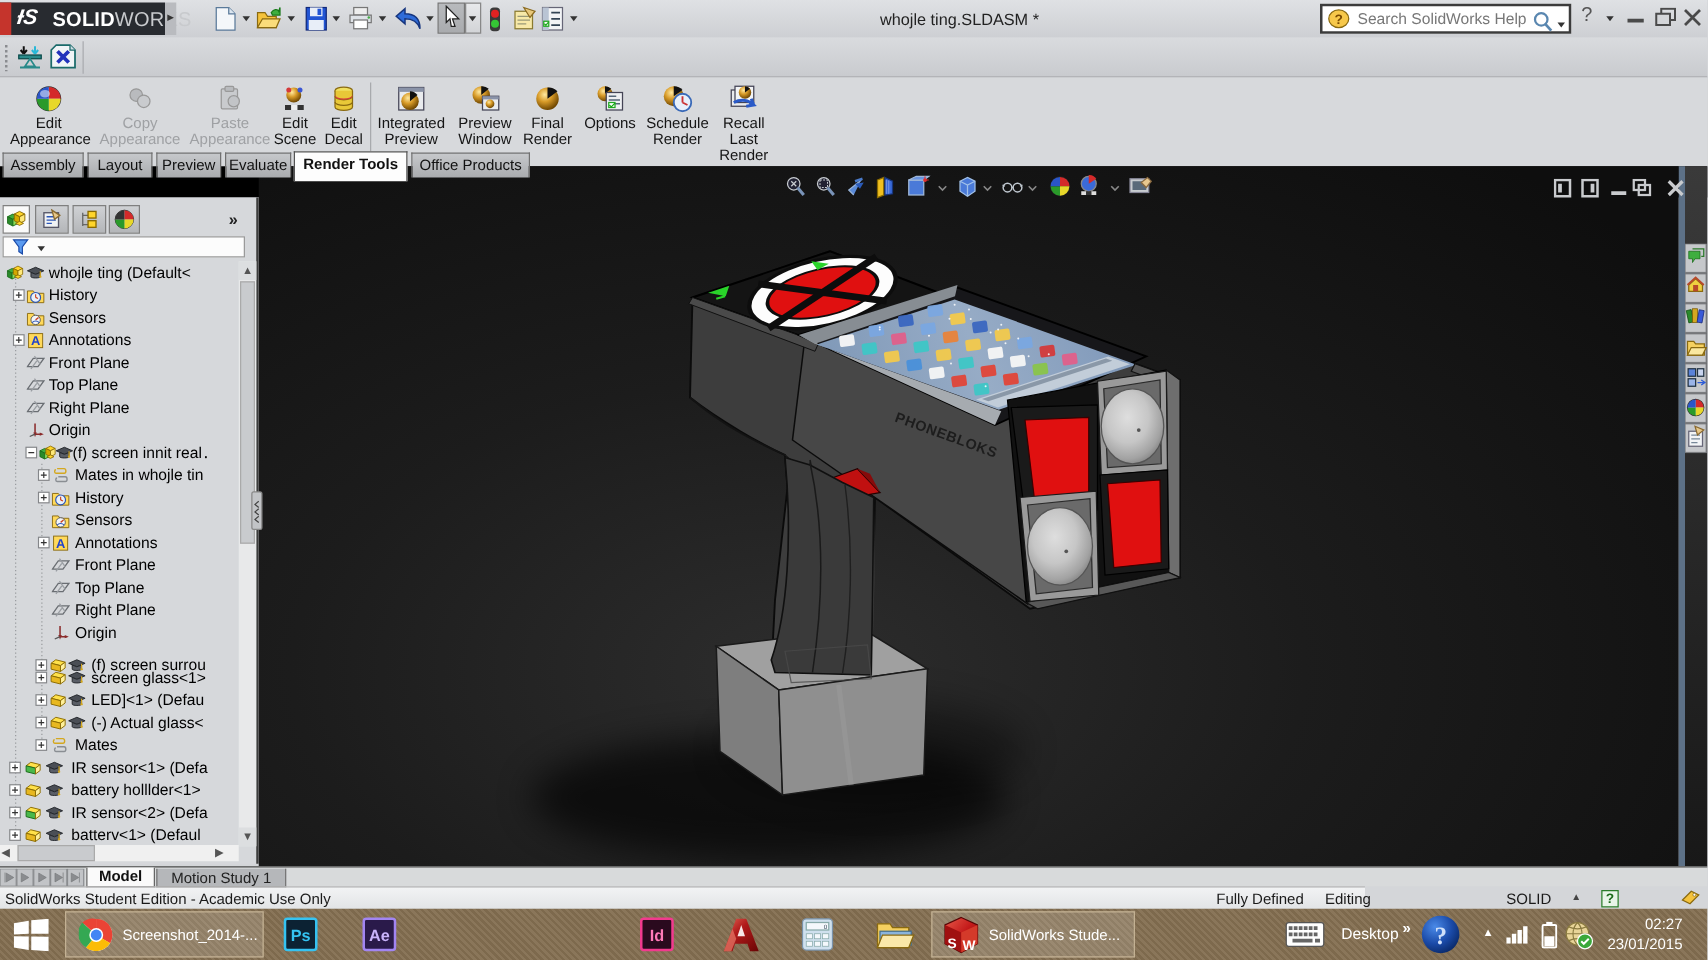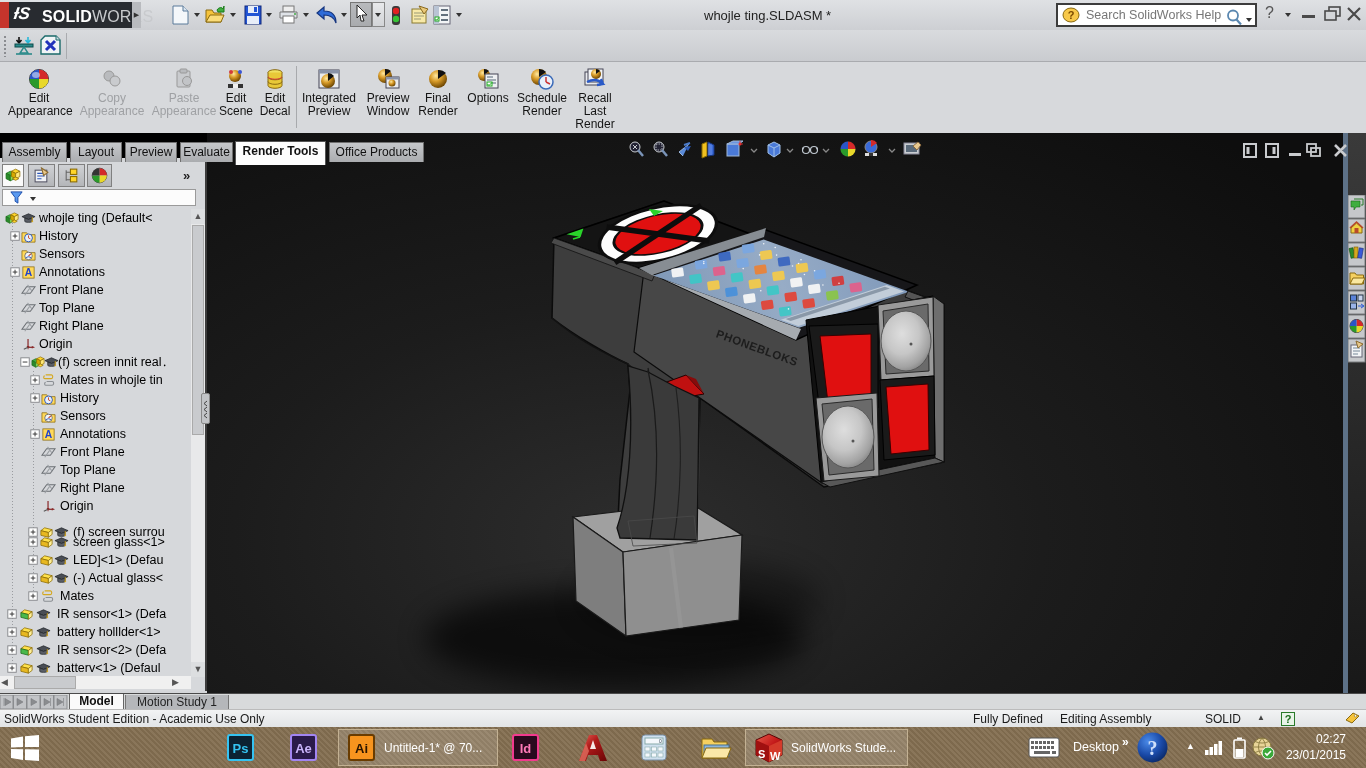--- a/index.html
+++ b/index.html
@@ -21,21 +21,21 @@
 
 #tb2{position:absolute;left:0;top:30px;width:1366px;height:32px;background:linear-gradient(#d9dbde,#c9cbcf);border-bottom:1px solid #a9abaf}
 
 #ribbon{position:absolute;left:0;top:62px;width:1366px;height:71px;background:#d7d9dc}
 #ribbon .sep{position:absolute;left:296px;top:4px;width:1px;height:62px;background:#a8aaad}
 .rbtn{position:absolute;top:6px;text-align:center;font-size:12px;color:#151515;line-height:13px}
 .rbtn .ic{display:block;margin:0 auto 2px auto}
 .rbtn.dis{color:#9fa1a4}
 #blackstrip{position:absolute;left:0;top:133px;width:1366px;height:25px;background:#000}
 
-#tabrow{position:absolute;left:0;top:141px;width:1248px;height:23px;z-index:6}
+#tabrow{position:absolute;left:0;top:121px;width:1248px;height:23px;z-index:6}
 .tab{position:absolute;top:1px;height:20px;background:linear-gradient(#c6c8cb,#aaacaf);border:1px solid #707070;border-bottom:none;font-size:12px;color:#111;text-align:center;line-height:19px}
 .tab.active{top:0;height:24px;background:#fdfdfd;font-weight:bold;border-color:#555}
 
 #lpanel{position:absolute;left:0;top:158px;width:207px;height:533px;background:#d6d8db;border-right:2px solid #3c3c3c}
 .ptab{position:absolute;top:6px;height:23px;background:linear-gradient(#cfd1d4,#b4b6b9);border:1px solid #808080}
 .ptab.active{background:#fafafa}
 #filterrow{position:absolute;left:2px;top:31px;width:194px;height:17px;background:#fcfcfc;border:1px solid #9a9a9a}
 #tree{position:absolute;left:0;top:51px;width:192px;height:468px;font-size:12.5px;color:#000}
 .trow{position:absolute;height:18px;white-space:nowrap;overflow:hidden;line-height:18px}
 .ti{position:absolute;top:1.5px;width:15px;height:15px}
@@ -43,21 +43,21 @@
 #vscroll{position:absolute;left:191px;top:51px;width:14px;height:468px;background:#e8e9ea}
 #hscroll{position:absolute;left:0;top:518px;width:191px;height:13px;background:#f0f0f0}
 
 #viewport{position:absolute;left:207px;top:133px;width:1136px;height:560px;background:radial-gradient(ellipse 900px 520px at 38% 72%,#2d2d2d 0%,#1c1c1c 45%,#0e0e0e 100%)}
 
 #rstrip{position:absolute;left:1343px;top:133px;width:5px;height:560px;background:#5d7187}
 #rpane{position:absolute;left:1348px;top:133px;width:18px;height:560px;background:linear-gradient(#3a3a3a,#181818)}
 
 #btabs{position:absolute;left:0;top:693px;width:1366px;height:16px;background:#d8dadb;border-top:1px solid #4a4a4a}
 
-#statusbar{position:absolute;left:0;top:709px;width:1366px;height:18px;background:linear-gradient(#f2f3f4,#e2e4e6);border-top:1px solid #bbb;font-size:12px;color:#1a1a1a}
+#statusbar{position:absolute;left:0;top:709px;width:1092px;height:18px;background:linear-gradient(#f2f3f4,#e2e4e6);border-top:1px solid #bbb;font-size:12px;color:#1a1a1a}
 
 #taskbar{position:absolute;left:0;top:727px;width:1366px;height:41px;background:repeating-linear-gradient(45deg,rgba(255,255,255,.05) 0 2px,rgba(0,0,0,.05) 2px 4px),#846f51;color:#fff}
 .tkbox{position:absolute;top:2px;height:37px;border:1px solid #c3b193;background:rgba(255,255,255,.14);font-size:12px;color:#fff}
 .appsq{position:absolute;top:7px;width:27px;height:27px;border-radius:3px;font-size:13px;font-weight:bold;text-align:center;line-height:25px}
 </style></head><body>
 <div id="titlebar">
  <div id="logobox"></div>
     <div id="redbar"></div>
  <div class="abs" style="left:14px;top:4px;color:#fff;font-size:17px;font-style:italic;font-weight:bold;transform:skewX(-8deg)">ƗS</div>
  <div id="logotxt">SOLID<span>WORKS</span></div>
@@ -837,26 +837,35 @@
 <div class="abs" style="left:1281px;top:1.5px;width:14px;height:14px;background:#e8f4e8;border:1px solid #2a7a2a;color:#1a6a1a;font-size:11px;font-weight:bold;text-align:center;line-height:13px">?</div>
 <svg class="abs" style="left:1344px;top:1px" width="17" height="16" viewBox="0 0 17 16">
       <path d="M2 9 L9 2 L15 5 L8 12 Z" fill="#f5c33c" stroke="#8a6a10"></path>
       <circle cx="11.5" cy="4.8" r="1.2" fill="#fff" stroke="#8a6a10" stroke-width=".6"></circle>
     </svg>
   </div>
 <div id="taskbar">
     <svg class="abs" style="left:11px;top:8px" width="28" height="26" viewBox="0 0 28 26">
       <path d="M0 3.5 L12 1.5 V12 L0 12.5 Z M14 1.2 L28 0 V12 L14 12 Z M0 14 L12 14.2 V25 L0 23 Z M14 14.2 L28 14.4 V26 L14 25 Z" fill="#fff"></path>
     </svg>
+<div class="tkbox" style="left:52px;width:159px">
+ <svg class="abs" style="left:10px;top:4px" width="28" height="28" viewBox="0 0 48 48">
+        <circle cx="24" cy="24" r="22" fill="#fff"></circle>
+        <path d="M24 24 L24 2 A22 22 0 0 1 43 35 Z" fill="#ea4335"></path>
+        <path d="M24 2 A22 22 0 0 1 43 35 L24 24 Z" fill="#ea4335"></path>
+        <path d="M24 24 L43 35 A22 22 0 0 1 10 41 Z" fill="#fbbc05"></path>
+        <path d="M24 24 L10 41 A22 22 0 0 1 5 7 Z" fill="#34a853"></path>
+        <path d="M24 2 A22 22 0 0 0 5 7 L24 24 Z" fill="#ea4335"></path>
+        <circle cx="24" cy="24" r="9.5" fill="#fff"></circle>
+        <circle cx="24" cy="24" r="7.5" fill="#4285f4"></circle>
+      </svg>
+ <span class="abs" style="left:45px;top:11px">Screenshot_2014-...</span>
+    </div>
 <div class="appsq" style="left:227px;background:#0c2233;border:2px solid #35c3f2;color:#35c3f2">Ps</div>
 <div class="appsq" style="left:290px;background:#2a1a4a;border:2px solid #a285f2;color:#c9b3fa">Ae</div>
-<div class="tkbox" style="left:338px;width:160px">
- <div class="appsq" style="left:9px;top:4px;background:#f7941e;border:2px solid #6a3c00;color:#2a1500">Ai</div>
- <span class="abs" style="left:45px;top:11px">Untitled-1* @ 70...</span>
-    </div>
 <div class="appsq" style="left:512px;background:#2a0a1e;border:2px solid #f23a8e;color:#ff7ab8">Id</div>
 <svg class="abs" style="left:577px;top:6px" width="32" height="30" viewBox="0 0 32 30">
       <defs>
         <linearGradient id="acad" x1="0" y1="0" x2="1" y2="1">
           <stop offset="0%" stop-color="#e86a5a"></stop>
           <stop offset="40%" stop-color="#b01a1a"></stop>
           <stop offset="100%" stop-color="#6a0505"></stop>
         </linearGradient>
       </defs>
       <path d="M12 2 L20 2 L30 28 L23 28 L21 22 L11 22 L9 28 L2 28 Z" fill="url(#acad)"></path>

